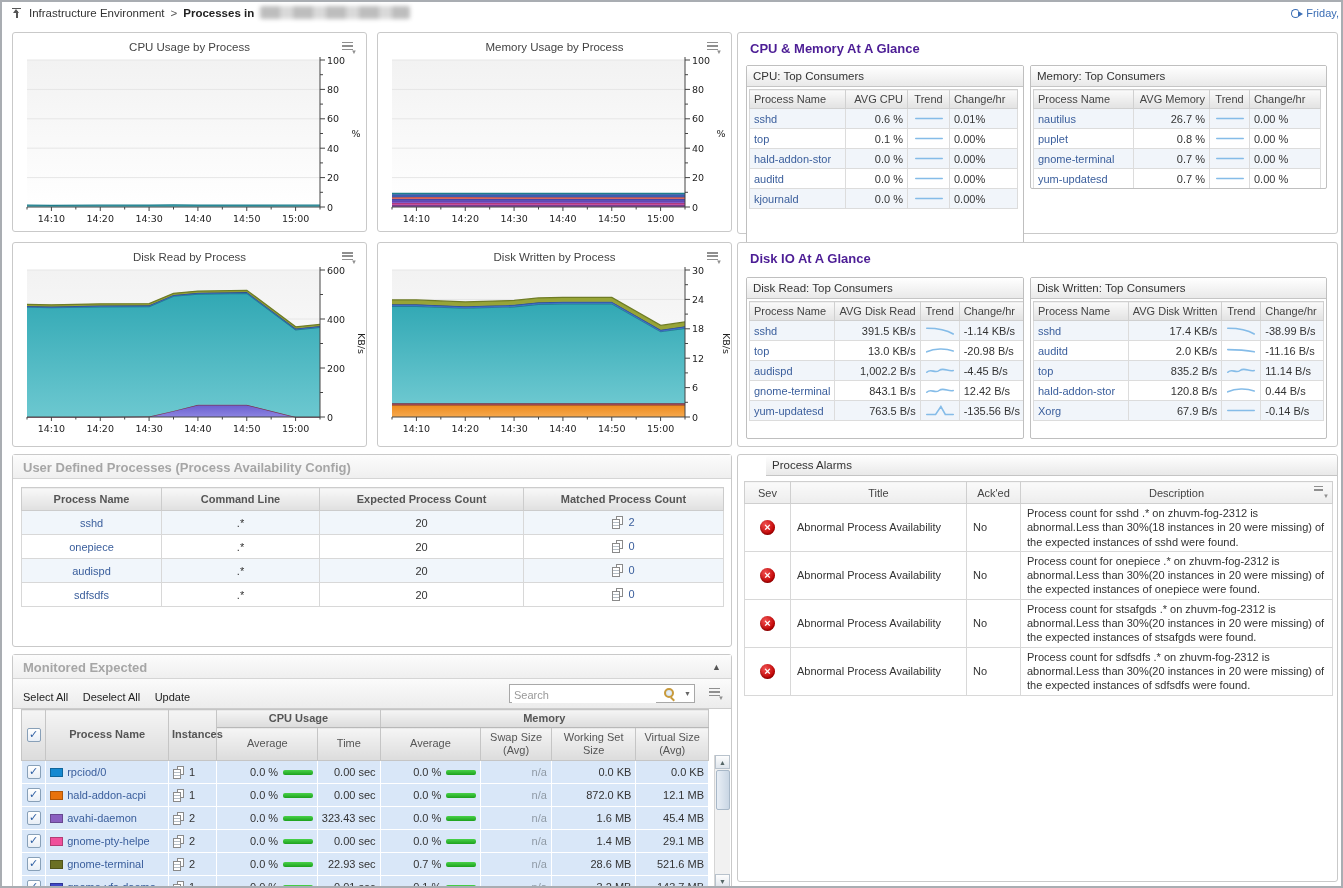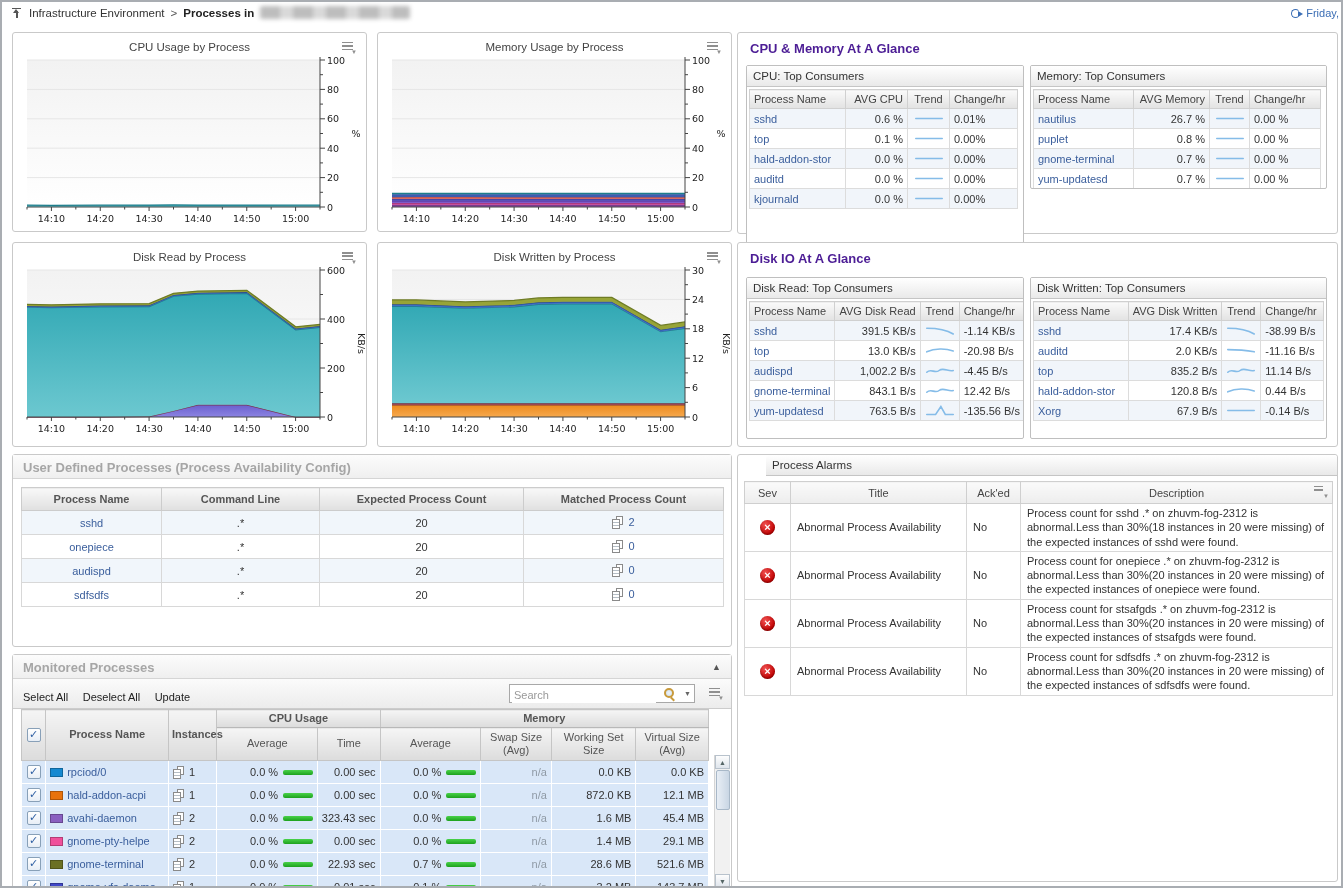--- a/index.html
+++ b/index.html
@@ -742,21 +742,21 @@
             <td>Abnormal Process Availability</td>
             <td>No</td>
             <td style="white-space: normal;">Process count for sdfsdfs .* on zhuvm-fog-2312 is abnormal.Less than 30%(20 instances in 20 were missing) of the expected instances of sdfsdfs were found.</td>
           </tr>
         </tbody>
     </table>
   </div>
 
   <div class="panel" style="left:10px;top:652px;width:720px;height:234px;border-radius:3px 3px 0 0;">
     <div class="big-title-bar">
-      <div class="big-title">Monitored Processes</div>
+      <div class="big-title">Monitored Expected</div>
       <span class="collapse-ic">▲</span>
     </div>
     <div class="toolbar">
       <span class="links">
         <a class="tbl-link">Select All</a>
         <a class="tbl-link">Deselect All</a>
         <a class="tbl-link">Update</a>
       </span>
       <span class="searchbox">
         <input placeholder="Search" style="">

